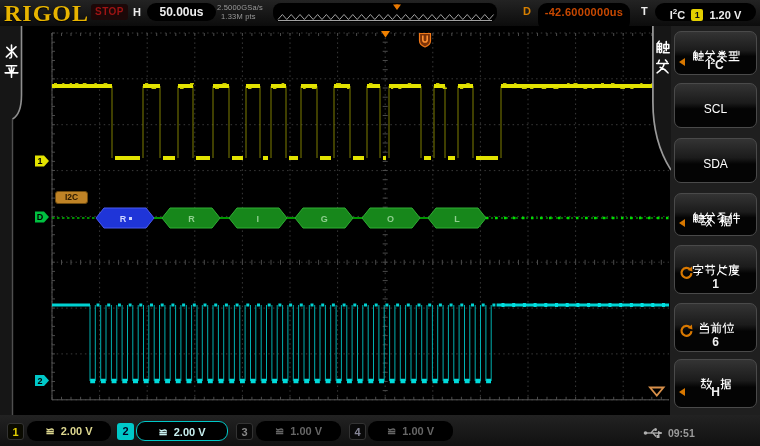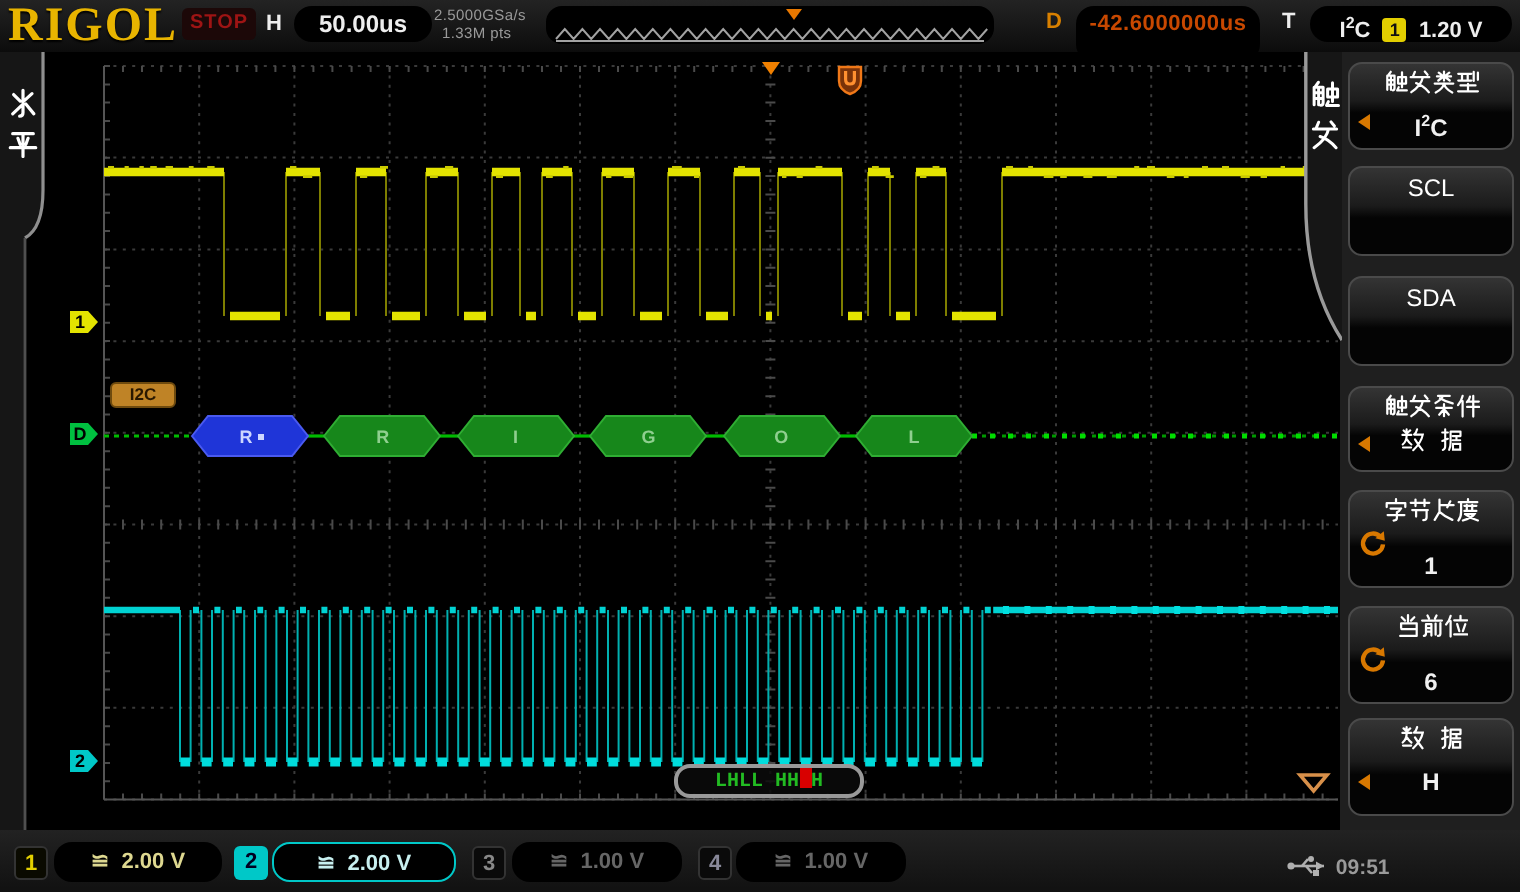--- a/index.html
+++ b/index.html
@@ -14,21 +14,21 @@
 .srate{left:217px;top:4px;font-size:7.5px;color:#9a9a9a;line-height:8.5px;text-align:left;letter-spacing:.2px}
 .membar{left:273px;top:3px;width:224px;height:19px;background:#000;border-radius:8px}
 .dlab{left:523px;top:5px;font-size:11px;font-weight:bold;color:#d88000}
 .dbox{left:538px;top:3px;width:92px;height:28px;line-height:18px;color:#c84800;letter-spacing:.3px}
 .tlab{left:641px;top:5px;font-size:11px;font-weight:bold;color:#eee}
 .trigbox{left:655px;top:3px;width:101px;height:18px;line-height:18px}
 .onebadge{display:inline-block;width:12px;height:12px;background:#e3cf00;border-radius:2px;color:#111;font-size:9px;font-weight:bold;line-height:12px;vertical-align:1px}
 .disp{left:0;top:26px;width:760px;height:389px;background:#000}
 .menucol{left:670px;top:0;width:90px;height:389px;background:#1f1f1f}
 .mi{left:674px;width:83px;background:linear-gradient(180deg,#343434,#1b1b1b 44%,#040404 58%);border:1px solid #4a4a4a;border-radius:7px;text-align:center;color:#fff}
-.mt{font-size:12px;padding-top:3px;height:17px}
+.mt{font-size:12px;padding-top:18px;height:17px}
 .mv{font-size:12px;font-weight:bold;position:relative;color:#f0f0f0}
 .arrL{position:absolute;left:4px;width:0;height:0;border-top:4.5px solid transparent;border-bottom:4.5px solid transparent;border-right:6px solid #d87800}
 .botbar{left:0;top:415px;width:760px;height:31px;background:linear-gradient(#222,#111)}
 .chbadge{top:423px;width:17px;height:17px;border-radius:3px;font-weight:bold;font-size:11px;text-align:center;line-height:17px}
 .chbox{top:421px;height:20px;background:#000;border-radius:9px;font-size:11px;font-weight:bold;line-height:20px;text-align:center}
 .time{left:643px;top:427px;font-size:10.5px;color:#9a9a9a;font-weight:bold}
 </style></head>
 <body>
 <div class="abs topbar"></div>
 <div class="abs logo">RIGOL</div>
@@ -117,21 +117,20 @@
 <path d="M0 0 H21.5 V69 Q21.5 88 12.5 93 V389 H0 Z" fill="#161616"></path>
 <path d="M21.5 0 V69 Q21.5 88 12.5 93" fill="none" stroke="#8f8f8f" stroke-width="1.6"></path>
 <path d="M12.5 93 V389" fill="none" stroke="#4f4f4f" stroke-width="1.4"></path>
 </svg>
 <div class="abs" style="left:0;top:18px;width:22px;text-align:center;line-height:18px"><svg class="cj" style="width:15px;height:15px;vertical-align:0px" viewBox="0 0 16 16">
         <path d="M8 1.2V13.2Q8 15 6.2 15 M3 3.5L6.5 7 M7 9.5L2.5 13.8 M9 6.5L12.8 3 M9.5 8.5L13.8 13.8" fill="none" stroke="#fff" stroke-width="1.7" stroke-linecap="round"></path>
       </svg><br><svg class="cj" style="width:15px;height:15px;vertical-align:0px" viewBox="0 0 16 16">
         <path d="M2.5 3H13.5 M5.3 5.5L6.5 8.8 M10.7 5.5L9.5 8.8 M1.2 10.5H14.8 M8 3V15.2" fill="none" stroke="#fff" stroke-width="1.7" stroke-linecap="round"></path>
       </svg></div>
 <div class="abs" style="left:55px;top:165px;width:33px;height:13px;background:#bf8326;border:1px solid #6e4a0e;border-radius:3px;color:#2a1800;font-size:8.5px;font-weight:bold;text-align:center;line-height:11.5px">I2C</div>
-<div class="abs" style="left:337px;top:356px;width:95px;height:17px;background:rgba(10,10,10,.85);border:2px solid #999;border-radius:8px;color:#22bb22;font-family:'Liberation Mono',monospace;font-size:10px;font-weight:bold;text-align:center;line-height:13.5px">LHLL&nbsp;HH<span style="display:inline-block;width:6px;height:10px;background:#d80000;vertical-align:-1px"></span>H</div>
 <div class="abs menucol"></div>
 <svg class="abs" style="left:652px;top:0" width="19" height="150" viewBox="0 0 19 150">
 <path d="M0.9 0 V76 Q0.9 116 19 142 L19 0 Z" fill="#161616"></path>
 <path d="M0.9 0 V76 Q0.9 116 19 144" fill="none" stroke="#9a9a9a" stroke-width="1.7"></path>
 </svg>
 <div class="abs" style="left:652px;top:14px;width:21px;text-align:center;line-height:19px"><svg class="cj" style="width:15px;height:15px;vertical-align:0px" viewBox="0 0 16 16">
         <path d="M4.5 1.2L2.8 3.5 M2.2 3.8H7 M2.2 3.8V13.2 M7 3.8V12 Q7 13.5 5.8 13.5 M2.2 6.8H7 M2.2 9.8H7 M4.6 3.8V13.2 M12 1.5V11.5 M9.4 4.8H14.7 M9.4 4.8V9 M14.7 4.8V9 M9.4 9H14.7 M9.6 13.6H15.2 M9.8 11.5L8.8 13.6" fill="none" stroke="#fff" stroke-width="1.6" stroke-linecap="round"></path>
       </svg><br><svg class="cj" style="width:15px;height:15px;vertical-align:0px" viewBox="0 0 16 16">
         <path d="M4.6 1.2L3.2 4.6 M1.8 4.8H14.2 M11.2 1L13 3.2 M9.9 4.8Q8.8 10.2 2.2 14.8 M5.4 8.8Q10 10.2 13.9 14.8" fill="none" stroke="#fff" stroke-width="1.6" stroke-linecap="round"></path>
       </svg></div>

